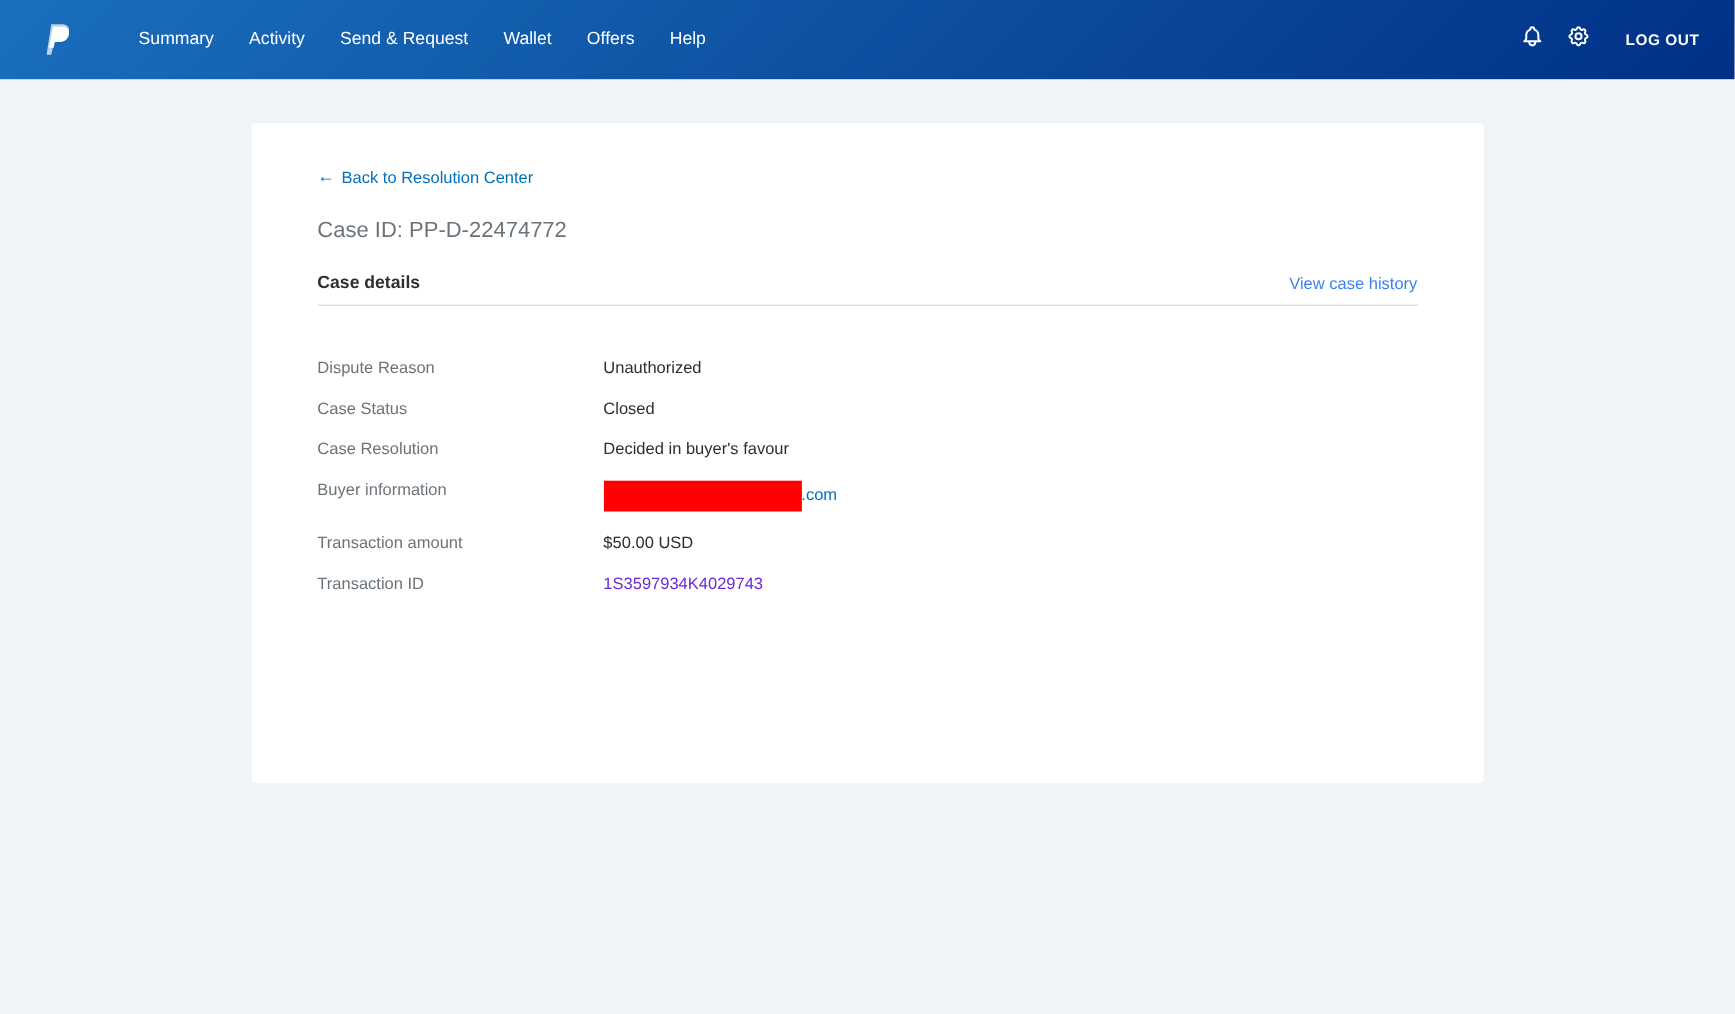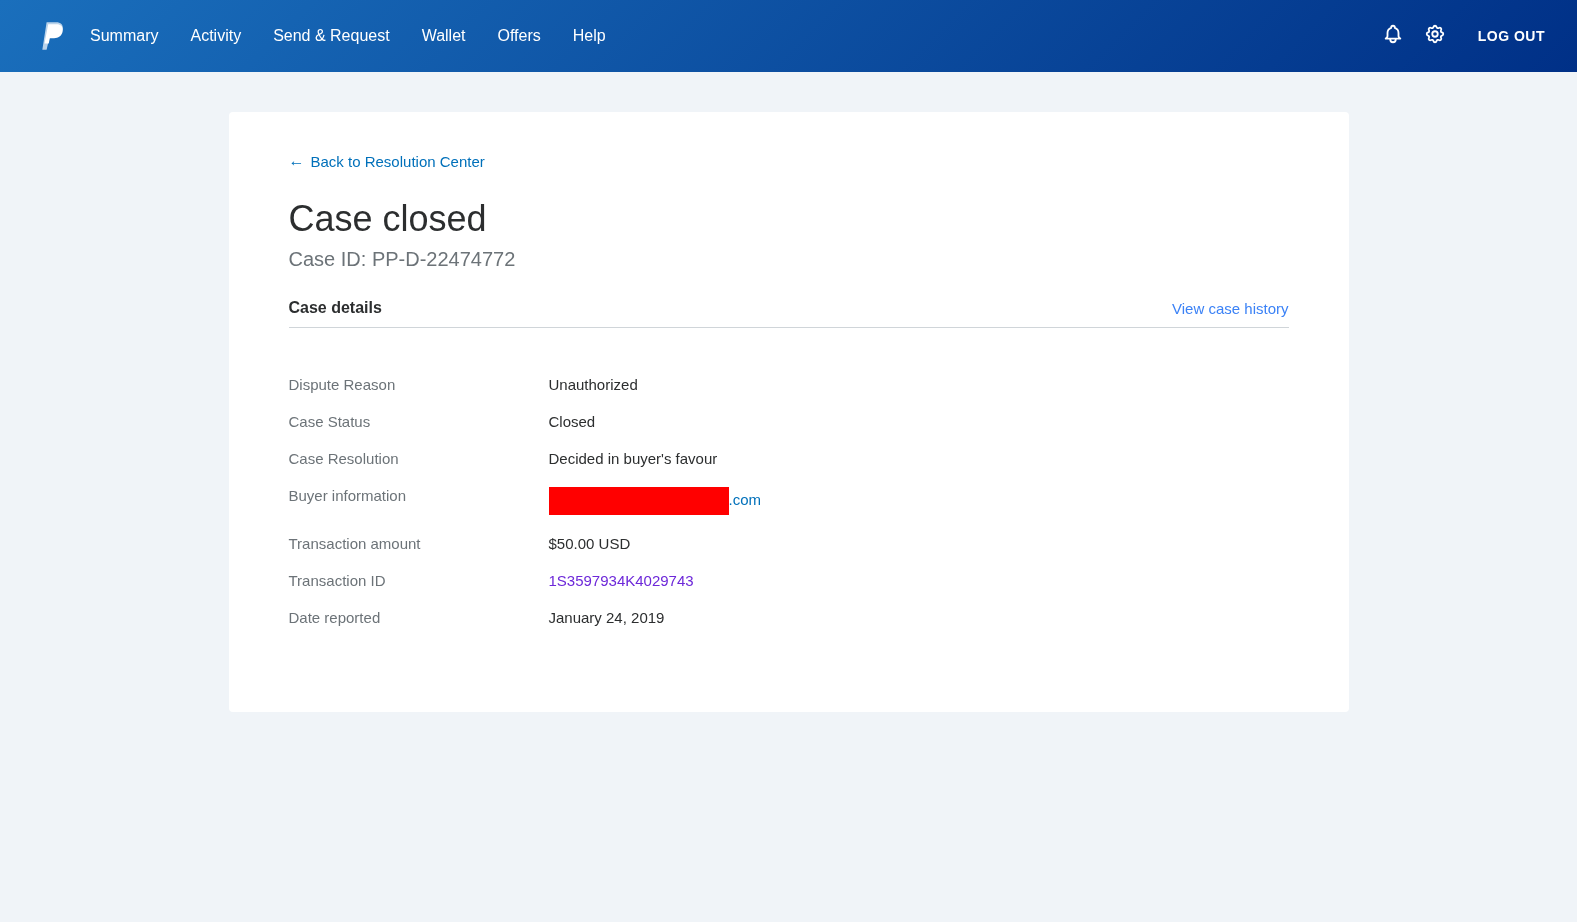--- a/index.html
+++ b/index.html
@@ -16,21 +16,21 @@
       height: 72px;
       display: flex;
       align-items: center;
       padding: 0 32px;
       justify-content: space-between;
     }
 
     .nav-left {
       display: flex;
       align-items: center;
-      gap: 16px;
+      gap: 52px;
     }
 
     .paypal-logo {
       width: 42px;
       height: 42px;
       display: flex;
       align-items: center;
       justify-content: center;
     }
 
@@ -258,21 +258,20 @@
 </nav>
 
 <div class="page-wrapper">
   <div class="content-card">
 
     <a class="back-link">
       <span class="back-arrow">←</span>
       <span>Back to Resolution Center</span>
     </a>
 
-    <h1 class="case-title">Case closed</h1>
 
     <p class="case-id">
       <span>Case ID:</span>
       <span>PP-D-22474772</span>
     </p>
 
 
     <div class="case-details-header">
       <span class="case-details-title">Case details</span>
       <a class="view-history-link">View case history</a>
@@ -301,21 +300,17 @@
         <tr>
           <td class="label-col">Transaction amount</td>
           <td class="value-col">$50.00 USD</td>
         </tr>
         <tr>
           <td class="label-col">Transaction ID</td>
           <td class="value-col">
             <a class="transaction-link" href="#">1S3597934K4029743</a>
           </td>
         </tr>
-        <tr>
-          <td class="label-col">Date reported</td>
-          <td class="value-col">January 24, 2019</td>
-        </tr>
       </tbody>
     </table>
 
   </div>
 </div>
 
 </body></html>

